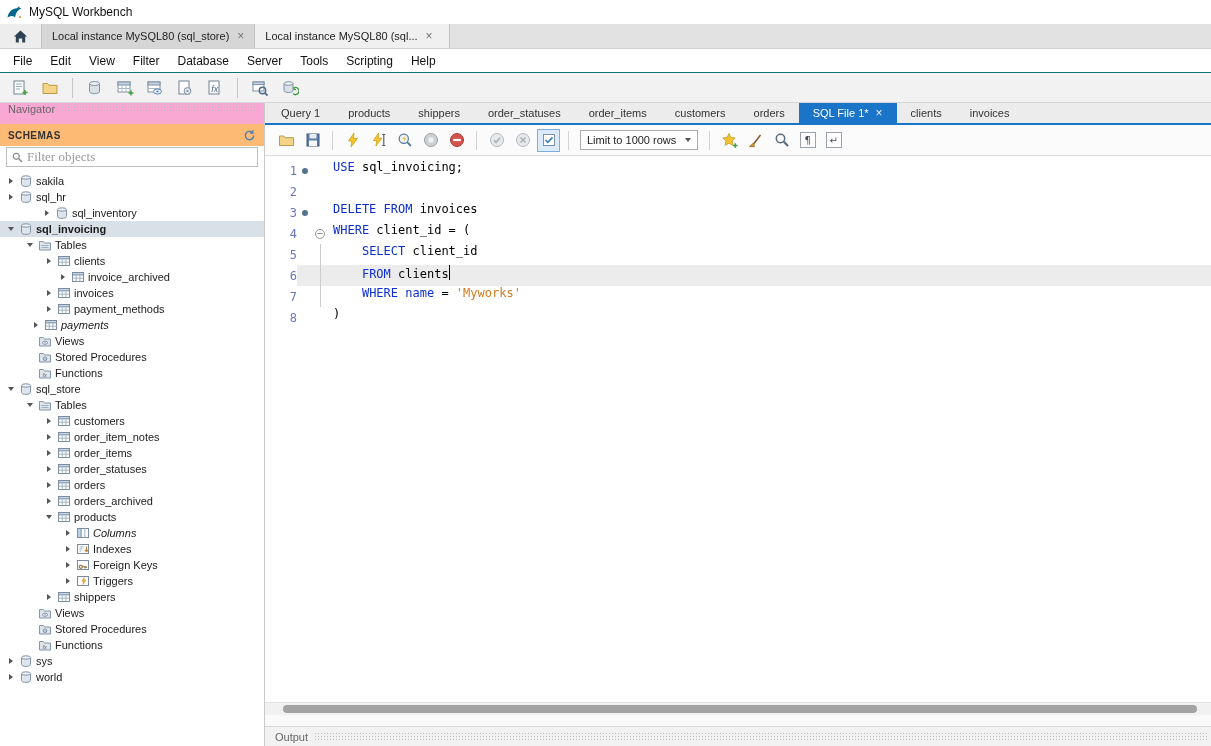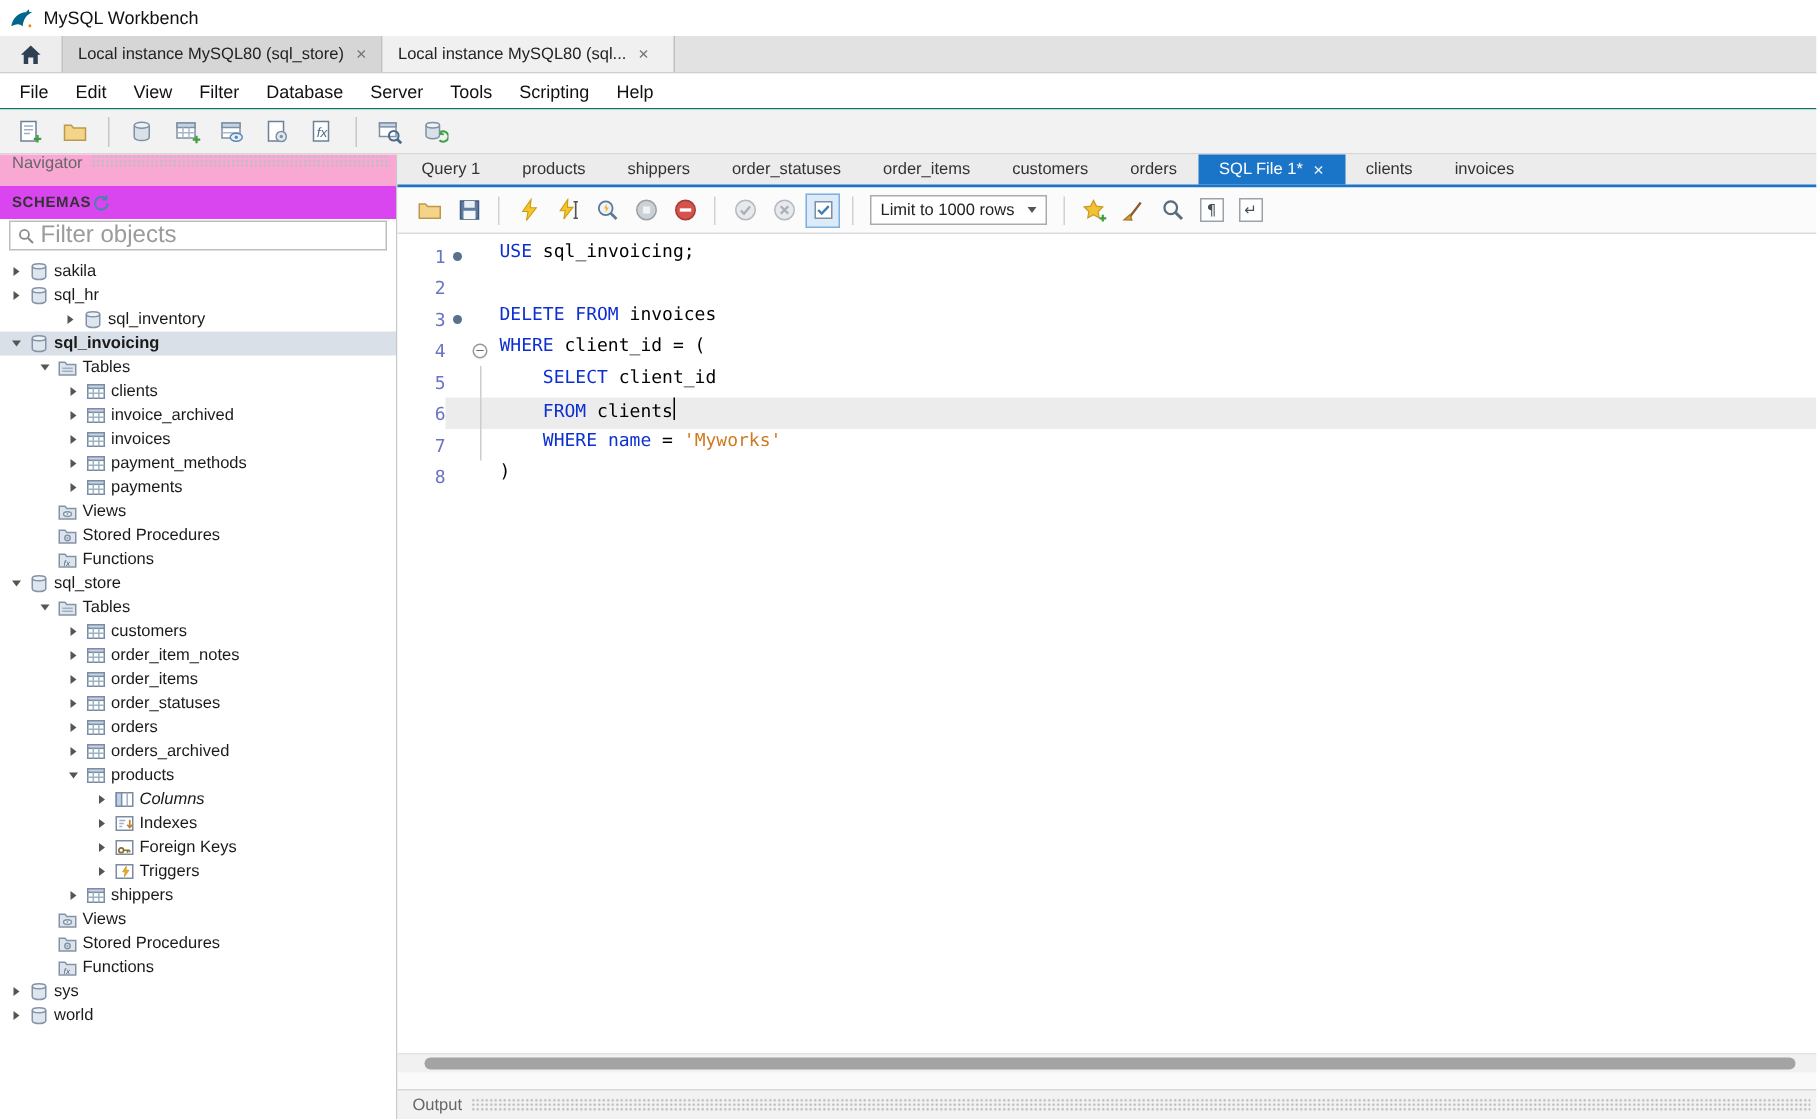--- a/index.html
+++ b/index.html
@@ -16,25 +16,25 @@
 .menubar{height:24px;background:#fff;display:flex;align-items:center;padding:0 4px;border-bottom:1px solid #0f766e}
 .menu-item{padding:0 9px;font-size:12px;color:#111;height:100%;display:flex;align-items:center}
 .main-toolbar{height:30px;background:#f2f2f2;border-bottom:1px solid #d6d6d6;display:flex;align-items:center;padding:0 8px;gap:6px}
 .tb-icon{width:24px;height:24px;display:flex;align-items:center;justify-content:center}
 .tb-sep{width:1px;height:20px;background:#c6c6c6;margin:0 4px}
 .workspace{flex:1;display:flex;min-height:0}
 .sidebar{width:265px;background:#fff;border-right:1px solid #c9c9c9;display:flex;flex-direction:column;flex:none}
 .panel-header{height:21px;background:#f9a8d4;display:flex;align-items:flex-start;padding:0 4px 0 8px;gap:6px;flex:none}
 .ph-label{font-size:11px;color:#666;white-space:nowrap}
 .stipple{flex:1;height:9px;background-image:radial-gradient(circle,#bdbdbd 0.7px,transparent 0.9px);background-size:3px 3px}
-.schemas-bar{height:22px;display:flex;align-items:center;justify-content:flex-start;padding:0 8px;background:#d946ef;flex:none}
+.schemas-bar{height:22px;display:flex;align-items:center;justify-content:space-between;padding:0 8px;background:#fdba74;flex:none}
 .schemas-label{font-size:10px;font-weight:bold;letter-spacing:.4px;color:#333}
 .refresh-btn{display:flex;align-items:center}
 .filter-row{height:20px;margin:1px 6px 3px 6px;border:1px solid #bdbdbd;background:#fff;display:flex;align-items:center;gap:4px;padding:0 5px;flex:none}
-.filter-input{flex:1;border:none;outline:none;font-size:16px;font-family:Liberation Sans, sans-serif;color:#333;background:transparent}
+.filter-input{flex:1;border:none;outline:none;font-size:13px;font-family:Liberation Serif, serif;color:#333;background:transparent}
 .filter-input::placeholder{color:#9b9b9b}
 .tree{flex:1;overflow:hidden;padding-top:3px}
 .tree-row{height:16px;display:flex;align-items:center;font-size:11px;color:#1a1a1a}
 .tree-row.selected{background:#d9e0e8}
 .tree-arrow{width:13px;display:flex;align-items:center;justify-content:center;flex:none}
 .tree-arrow.right::before{content:"";border-left:4px solid #555;border-top:3.5px solid transparent;border-bottom:3.5px solid transparent}
 .tree-arrow.down::before{content:"";border-top:4px solid #555;border-left:3.5px solid transparent;border-right:3.5px solid transparent}
 .tree-icon{width:17px;display:flex;align-items:center;justify-content:center;flex:none}
 .tree-label{margin-left:2px;white-space:nowrap}
 .tree-label.bold{font-weight:bold}
@@ -266,21 +266,21 @@
             <span class="tree-arrow right" data-name="expand-arrow-icon"></span>
             <span class="tree-icon" data-name="table-icon">
               <svg width="14" height="14" viewBox="0 0 14 14">
                 <rect x="1.5" y="2.5" width="11" height="9" fill="#fff" stroke="#7a8ca3"></rect>
                 <rect x="1.5" y="2.5" width="11" height="2.4" fill="#c6d3e0" stroke="#7a8ca3"></rect>
                 <path d="M5.2 4.9v6.6M8.9 4.9v6.6M1.5 8.2h11" stroke="#9fb0c2"></path>
               </svg>
             </span>
             <span class="tree-label" data-name="tree-item-label">clients</span>
           </div>
-          <div class="tree-row" data-name="tree-item-invoice-archived" style="padding-left: 42px;">
+          <div class="tree-row" data-name="tree-item-invoice-archived" style="padding-left: 42px; margin-left: 14px;">
             <span class="tree-arrow right" data-name="expand-arrow-icon"></span>
             <span class="tree-icon" data-name="table-icon">
               <svg width="14" height="14" viewBox="0 0 14 14">
                 <rect x="1.5" y="2.5" width="11" height="9" fill="#fff" stroke="#7a8ca3"></rect>
                 <rect x="1.5" y="2.5" width="11" height="2.4" fill="#c6d3e0" stroke="#7a8ca3"></rect>
                 <path d="M5.2 4.9v6.6M8.9 4.9v6.6M1.5 8.2h11" stroke="#9fb0c2"></path>
               </svg>
             </span>
             <span class="tree-label" data-name="tree-item-label">invoice_archived</span>
           </div>
@@ -299,21 +299,21 @@
             <span class="tree-arrow right" data-name="expand-arrow-icon"></span>
             <span class="tree-icon" data-name="table-icon">
               <svg width="14" height="14" viewBox="0 0 14 14">
                 <rect x="1.5" y="2.5" width="11" height="9" fill="#fff" stroke="#7a8ca3"></rect>
                 <rect x="1.5" y="2.5" width="11" height="2.4" fill="#c6d3e0" stroke="#7a8ca3"></rect>
                 <path d="M5.2 4.9v6.6M8.9 4.9v6.6M1.5 8.2h11" stroke="#9fb0c2"></path>
               </svg>
             </span>
             <span class="tree-label" data-name="tree-item-label">payment_methods</span>
           </div>
-          <div class="tree-row" data-name="tree-item-payments" style="padding-left: 42px;">
+          <div class="tree-row" data-name="tree-item-payments" style="padding-left: 29px; font-style: italic;">
             <span class="tree-arrow right" data-name="expand-arrow-icon"></span>
             <span class="tree-icon" data-name="table-icon">
               <svg width="14" height="14" viewBox="0 0 14 14">
                 <rect x="1.5" y="2.5" width="11" height="9" fill="#fff" stroke="#7a8ca3"></rect>
                 <rect x="1.5" y="2.5" width="11" height="2.4" fill="#c6d3e0" stroke="#7a8ca3"></rect>
                 <path d="M5.2 4.9v6.6M8.9 4.9v6.6M1.5 8.2h11" stroke="#9fb0c2"></path>
               </svg>
             </span>
             <span class="tree-label" data-name="tree-item-label">payments</span>
           </div>

